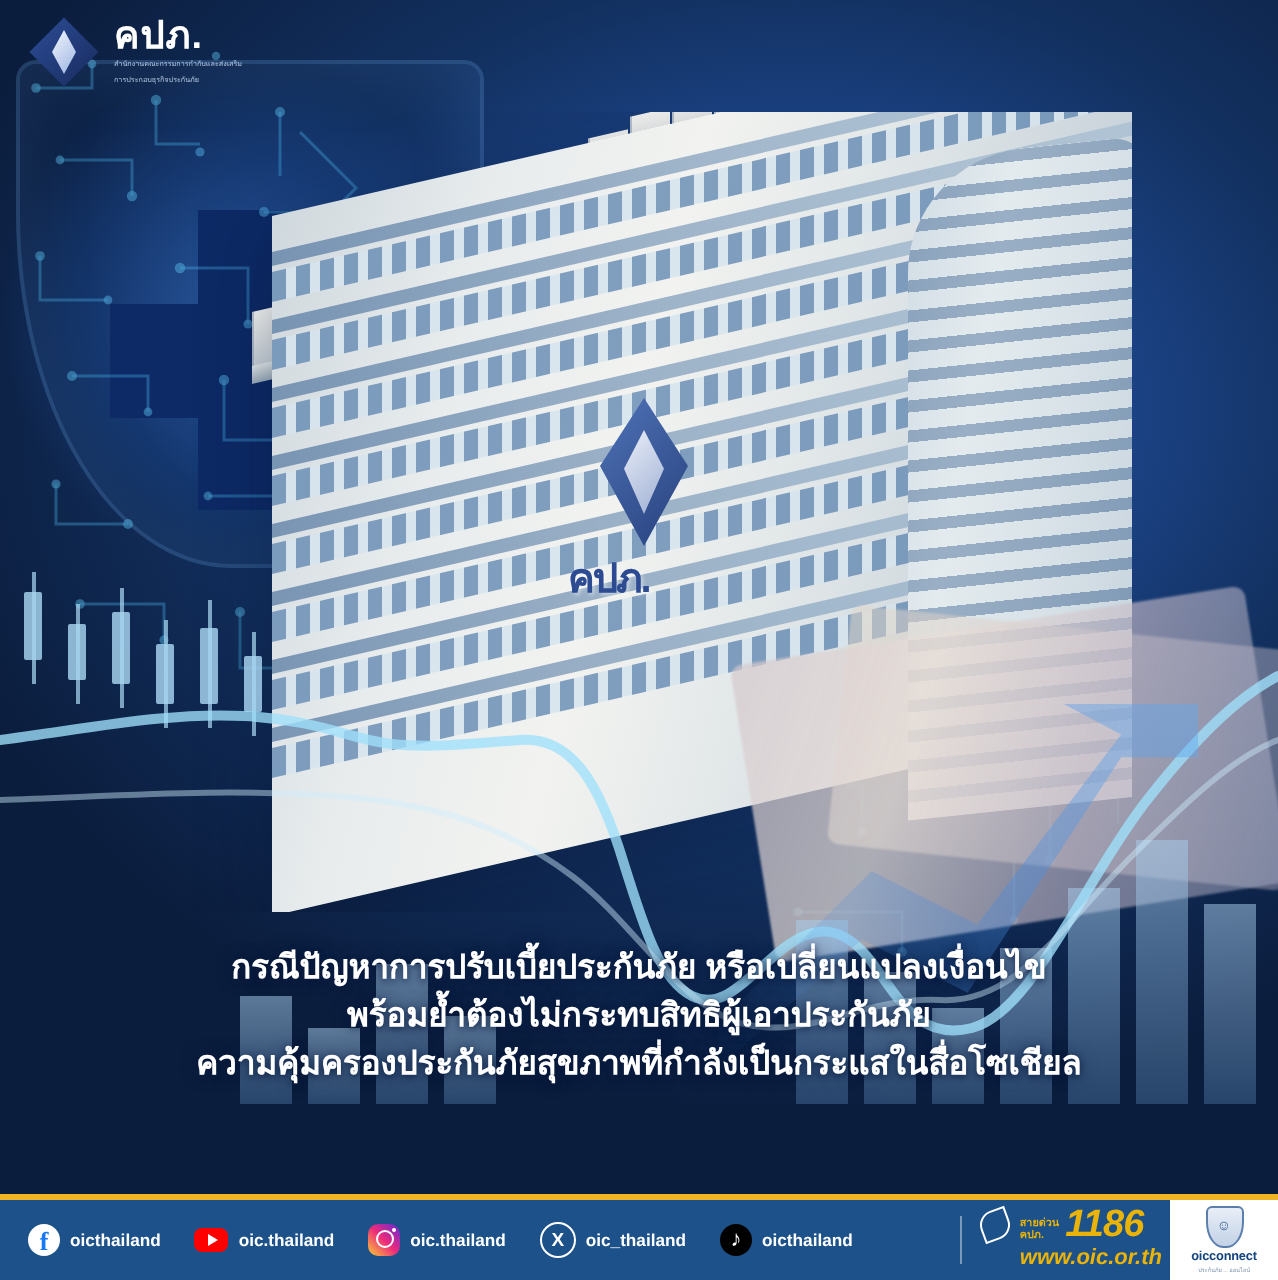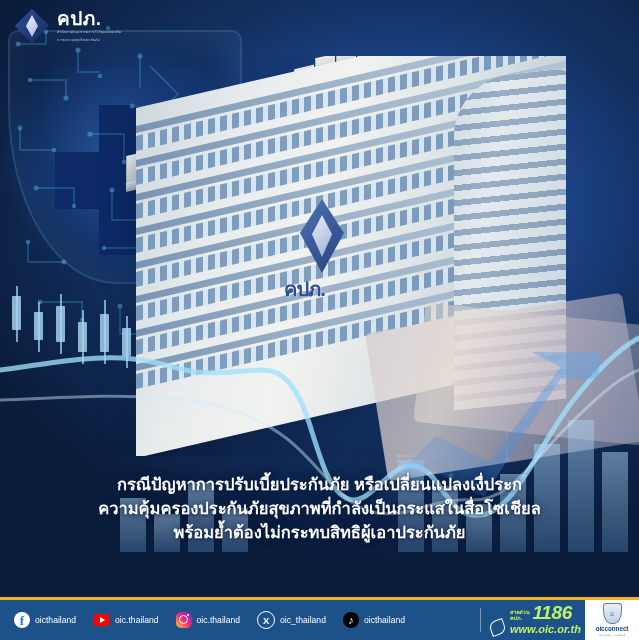--- a/index.html
+++ b/index.html
@@ -192,21 +192,21 @@
     position:absolute;left:0;bottom:0;width:639px;height:40px;
     background:#1d5189;
     border-top:3px solid #f0b323;
     display:flex;align-items:center;
     z-index:20;
   }
   .socials{
     display:flex;align-items:center;gap:17px;padding-left:14px;flex:1;
   }
   .soc{display:flex;align-items:center;gap:5px;}
-  .soc-label{font-size:8.6px;font-weight:normal;color:#ffffff;white-space:nowrap;}
+  .soc-label{font-size:8.6px;font-weight:bold;color:#ffffff;white-space:nowrap;}
   .ic{
     width:16px;height:16px;border-radius:50%;
     display:flex;align-items:center;justify-content:center;
     flex:0 0 16px;
   }
   .ic-fb{background:#ffffff;color:#1877f2;font-size:13px;font-weight:bold;font-family:"Liberation Serif",serif;line-height:1;}
   .ic-yt{background:#ff0000;border-radius:4px;width:17px;height:12px;flex-basis:17px;}
   .ic-yt span{
     width:0;height:0;border-left:5px solid #fff;
     border-top:3.2px solid transparent;border-bottom:3.2px solid transparent;
@@ -223,21 +223,21 @@
   .ic-ig::after{
     content:"";position:absolute;right:2.4px;top:2.4px;width:2px;height:2px;
     background:#fff;border-radius:50%;
   }
   .ic-x{border:1.3px solid #ffffff;color:#ffffff;font-size:9.5px;font-weight:bold;}
   .ic-tt{background:#000000;color:#ffffff;font-size:11px;font-weight:bold;}
 
   .divider{width:1px;height:24px;background:rgba(255,255,255,.42);margin:0 9px;}
 
   .hotline{
-    display:flex;align-items:flex-end;gap:5px;color:#bef264;padding-right:4px;
+    display:flex;align-items:flex-start;gap:5px;color:#eab308;padding-right:4px;
   }
   .hot-leaf{
     width:13px;height:13px;border-radius:50% 0 50% 0;
     border:1.6px solid #ffffff;transform:rotate(-20deg);
   }
   .hot-col{display:flex;flex-direction:column;line-height:1;}
   .hot-top{display:flex;align-items:flex-end;gap:3px;}
   .hot-small{font-size:5.4px;font-weight:bold;line-height:1.18;text-align:left;}
   .hot-num{font-size:19px;font-weight:bold;font-style:italic;letter-spacing:-.4px;line-height:.86;}
   .hot-web{font-size:11px;font-weight:bold;font-style:italic;margin-top:2px;}
@@ -434,23 +434,23 @@
   <div class="logo-wrap">
     <div class="logo-mark"></div>
     <div class="logo-txt">
       <div class="logo-abbr">คปภ.</div>
       <div class="logo-sub">สำนักงานคณะกรรมการกำกับและส่งเสริม</div>
       <div class="logo-sub">การประกอบธุรกิจประกันภัย</div>
     </div>
   </div>
 
   <div class="copy">
-    <p class="subline">กรณีปัญหาการปรับเบี้ยประกันภัย หรือเปลี่ยนแปลงเงื่ประก</p>
+    <p class="subline">กรณีปัญหาการปรับเบี้ยประกันภัย หรือเปลี่ยนแปลงเงื่อนไข</p>
+    <p class="subline">พร้อมย้ำต้องไม่กระทบสิทธิผู้เอาประกันภัย</p>
     <p class="subline">ความคุ้มครองประกันภัยสุขภาพที่กำลังเป็นกระแสในสื่อโซเชียล</p>
-    <p class="subline">พร้อมย้ำต้องไม่กระทบสิทธิผู้เอาประกันภัย</p>
   </div>
 
   <div class="footer">
 
     <div class="socials">
 
       <div class="soc">
         <div class="ic ic-fb">f</div>
         <span class="soc-label">oicthailand</span>
       </div>

